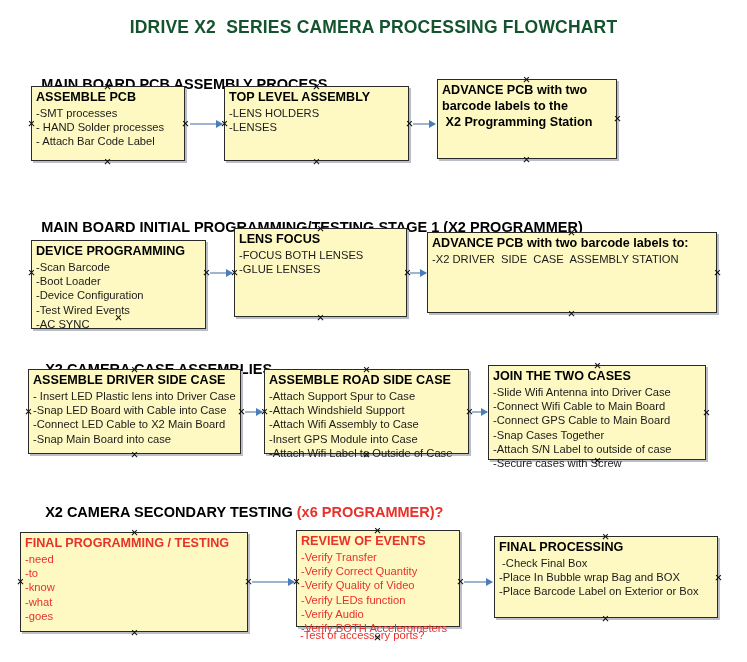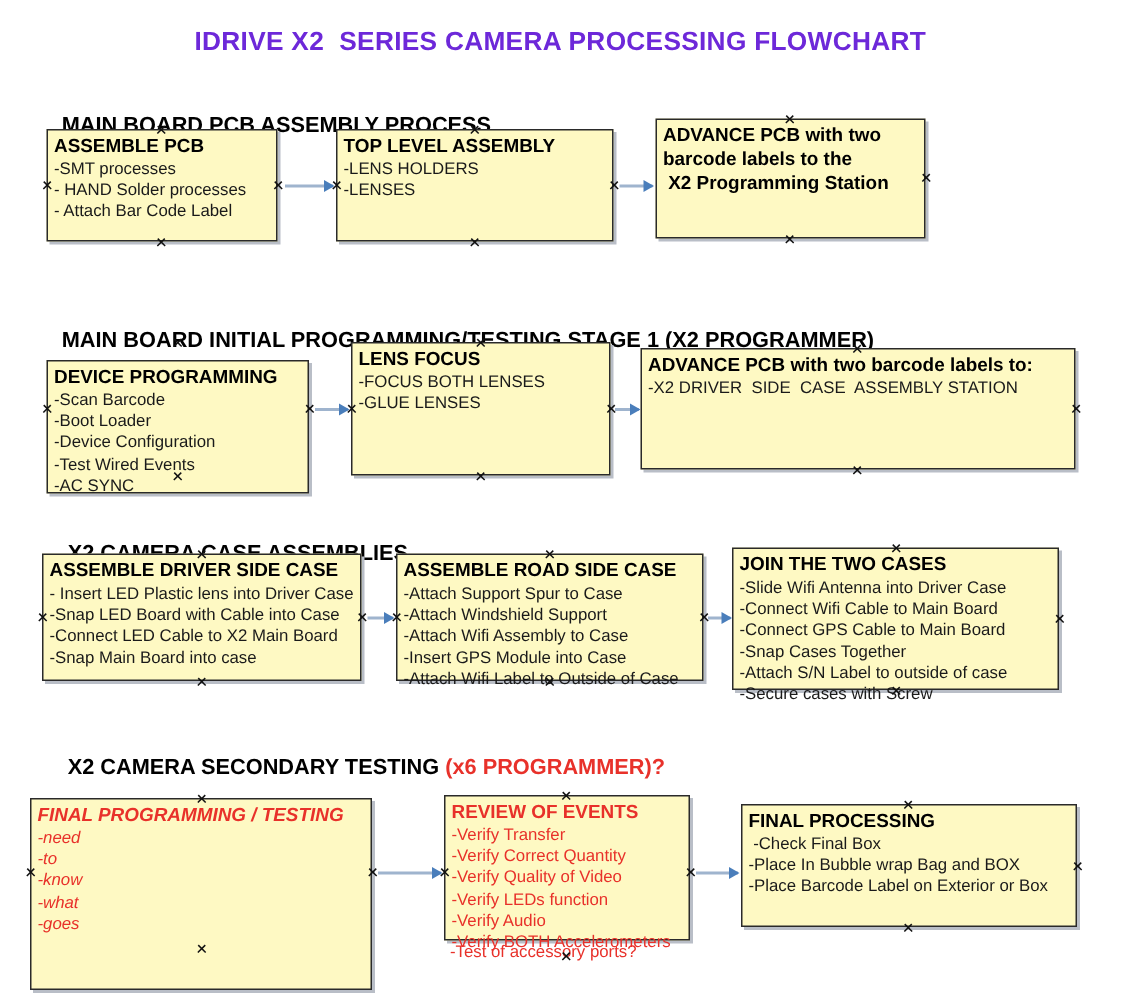--- a/index.html
+++ b/index.html
@@ -11,21 +11,21 @@
     overflow:hidden;
     -webkit-font-smoothing:antialiased;
   }
   .canvas{position:absolute;left:0;top:0;width:747px;height:662px;}
 
   
   .doc-title{
     position:absolute;
     left:0;width:747px;top:17px;
     text-align:center;
-    font-size:17.5px;font-weight:bold;color:#6d28d9;
+    font-size:17.5px;font-weight:bold;color:#14532d;
     letter-spacing:.2px;
     white-space:pre;
   }
   .section-title{
     position:absolute;
     font-size:14.5px;font-weight:bold;color:#000000;
     white-space:pre;
   }
   .section-title .accent{color:#e8312a;}
 
@@ -217,21 +217,21 @@
     <div class="b-line">-Secure cases with Screw</div>
   </div>
   <div class="handle" style="left:594px;top:362px;"></div>
   <div class="handle" style="left:594px;top:457px;"></div>
   <div class="handle" style="left:703px;top:409px;"></div>
 
   <div class="section-title" style="left:29px;top:488px;">
     <span>X2 CAMERA SECONDARY TESTING </span><span class="accent">(x6 PROGRAMMER)?</span>
   </div>
 
-  <div class="box red" style="left:20px;top:532px;width:228px;height:128px;font-style:italic;">
+  <div class="box red" style="left:20px;top:532px;width:228px;height:100px;">
     <div class="b-head">FINAL PROGRAMMING / TESTING</div>
     <div class="b-line">-need</div>
     <div class="b-line">-to</div>
     <div class="b-line">-know</div>
     <div class="b-line">-what</div>
     <div class="b-line">-goes</div>
   </div>
   <div class="handle" style="left:131px;top:529px;"></div>
   <div class="handle" style="left:131px;top:629px;"></div>
   <div class="handle" style="left:17px;top:578px;"></div>

